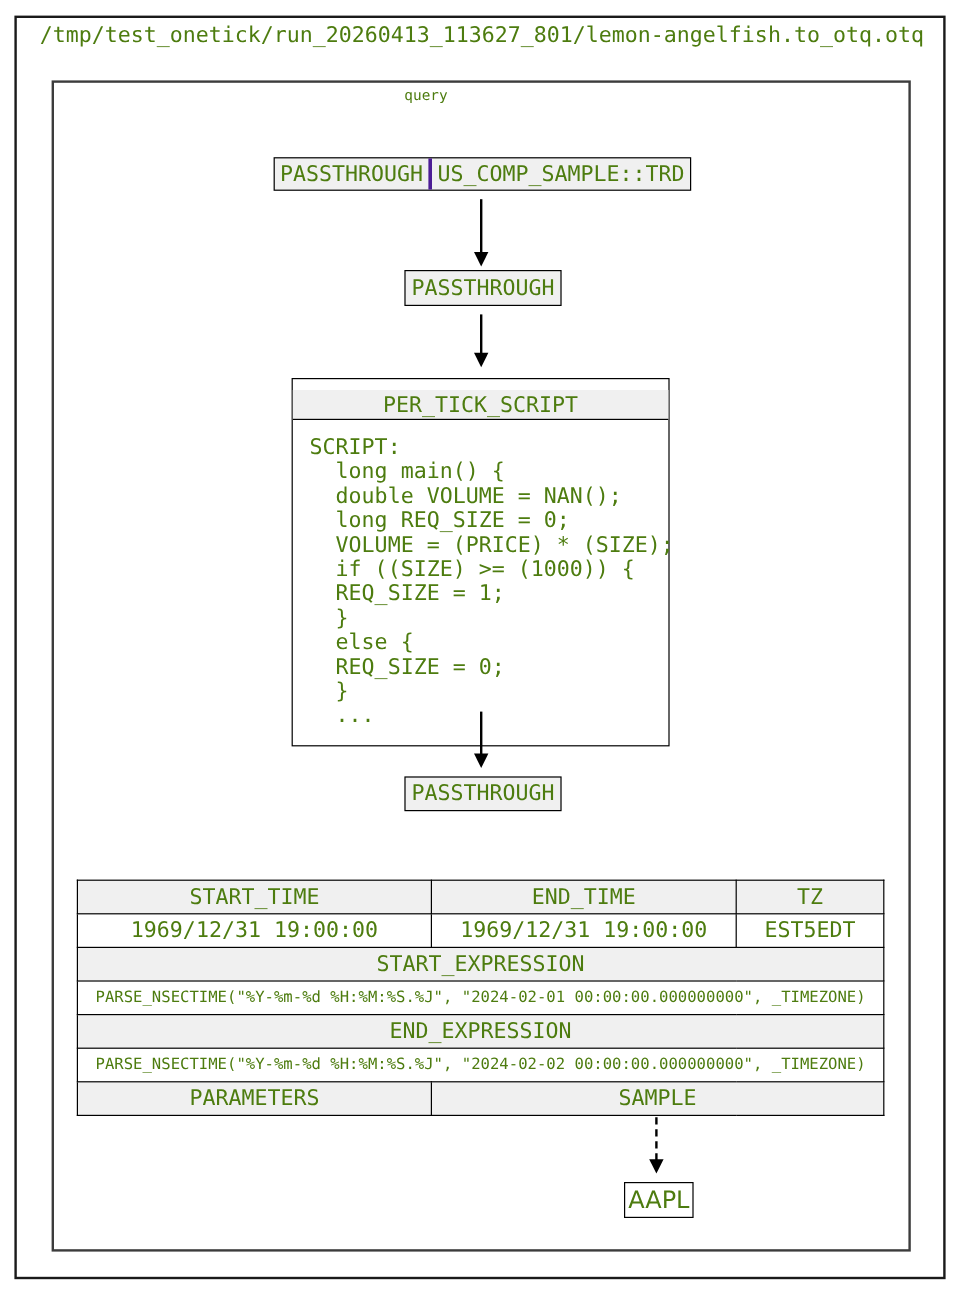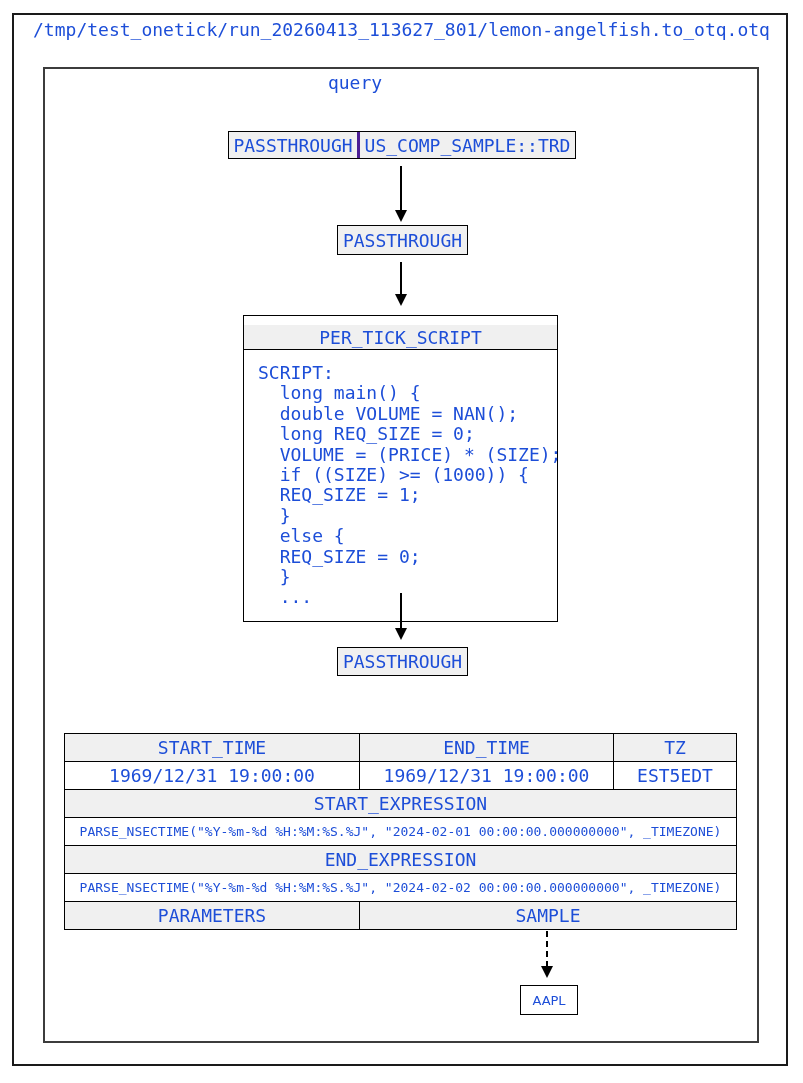--- a/index.html
+++ b/index.html
@@ -1,35 +1,35 @@
 <!DOCTYPE html>
 <html><head>
 <meta charset="utf-8">
 <style>
   html,body{margin:0;padding:0;background:#ffffff;}
   .page{
     position:relative;width:803px;height:1083px;background:#ffffff;
-    font-family:"DejaVu Sans Mono","Liberation Mono",monospace;color:#1d4ed8;
+    font-family:"DejaVu Sans Mono","Liberation Mono",monospace;color:#4d7c0f;
     overflow:hidden;
   }
   .outer-border{
     position:absolute;left:12px;top:13px;width:772px;height:1049px;
     border:2px solid #1a1a1a;
   }
   .file-title{
     position:absolute;left:0;top:19px;width:803px;text-align:center;
     font-size:18px;white-space:nowrap;
   }
   .cluster{
     position:absolute;left:43px;top:67px;width:712px;height:972px;
     border:2px solid #3c3c3c;
   }
   .cluster-label{
     position:absolute;left:43px;top:72px;width:624px;text-align:center;
-    font-size:18px;
+    font-size:12px;
   }
   .node{
     position:absolute;background:#f0f0f0;border:1px solid #000;
     display:flex;align-items:center;justify-content:center;
     font-size:18px;white-space:nowrap;box-sizing:border-box;
   }
   .record{
     position:absolute;display:flex;box-sizing:border-box;
     border:1px solid #000;background:#f0f0f0;font-size:18px;white-space:nowrap;
   }
@@ -64,21 +64,21 @@
   table.info td{
     border:1px solid #000;height:27px;text-align:center;vertical-align:middle;
     padding:0;white-space:nowrap;overflow:hidden;
   }
   table.info td.hdr{background:#f0f0f0;}
   table.info td.expr{font-size:13px;}
   .aapl{
     position:absolute;left:520px;top:985px;width:56px;height:28px;
     background:#fff;border:1px solid #000;display:flex;align-items:center;
     justify-content:center;font-family:"DejaVu Sans","Liberation Sans",sans-serif;
-    font-size:13px;
+    font-size:20px;
   }
 </style>
 </head>
 <body>
 
 <div class="page">
 
   <div class="outer-border"></div>
 
   <div class="file-title">/tmp/test_onetick/run_20260413_113627_801/lemon-angelfish.to_otq.otq</div>

